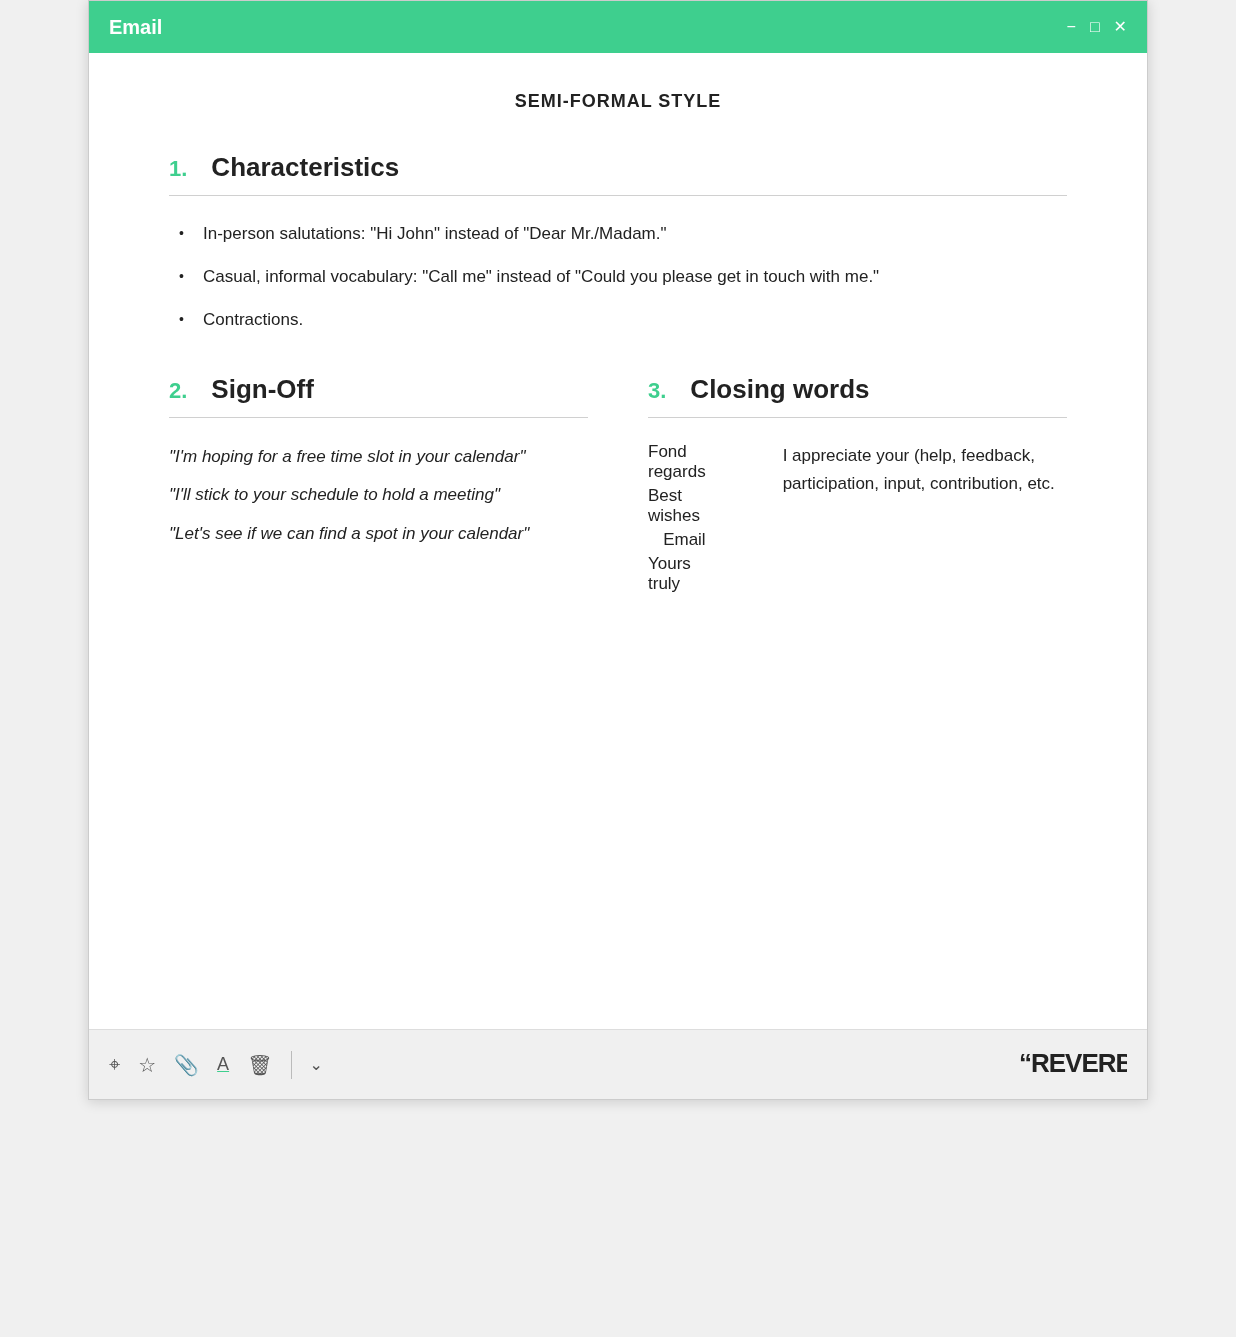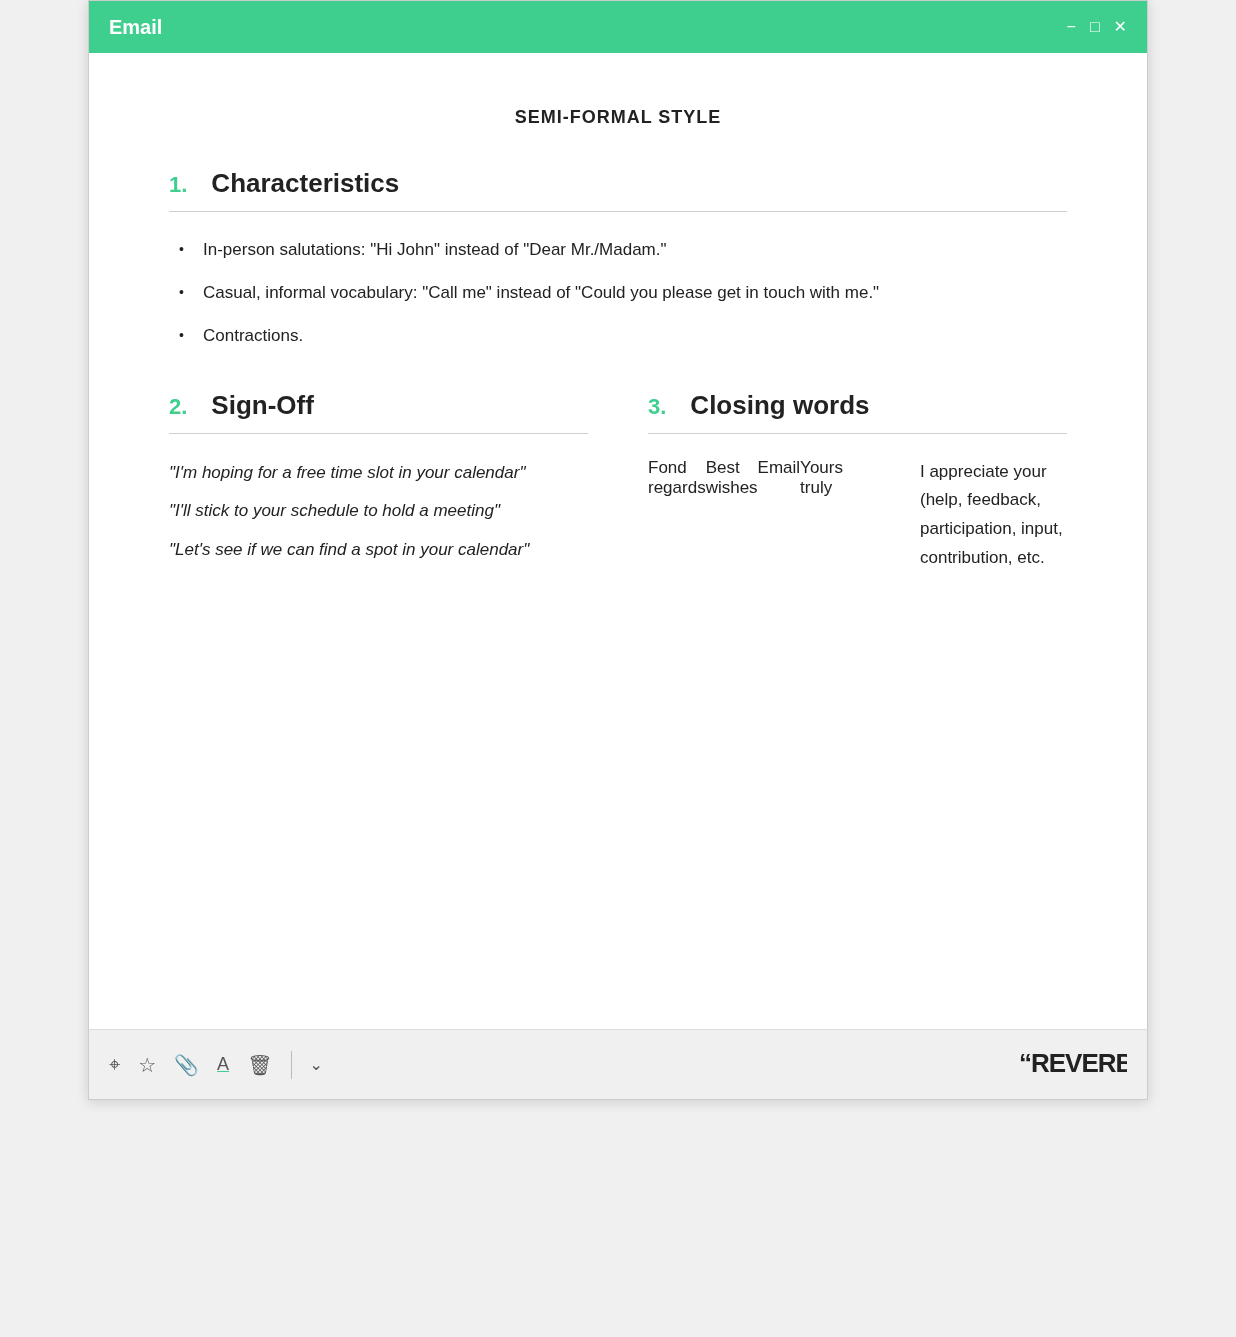--- a/index.html
+++ b/index.html
@@ -40,21 +40,21 @@
       align-items: center;
     }
     .titlebar-btn {
       color: #fff;
       font-size: 16px;
       cursor: pointer;
       line-height: 1;
     }
     .content {
       flex: 1;
-      padding: 54px 80px;
+      padding: 38px 80px;
       overflow-y: auto;
     }
     .page-title {
       text-align: center;
       font-size: 18px;
       font-weight: 700;
       letter-spacing: 1px;
       margin-bottom: 40px;
       color: #222;
     }
@@ -114,21 +114,22 @@
       font-style: italic;
       font-size: 17px;
       color: #222;
       line-height: 1.8;
     }
     .sign-off-quotes p {
       margin-bottom: 8px;
     }
     .closing-words-left {
       display: flex;
-      flex-direction: row;
+      flex-direction: column;
+      align-items: flex-end;
     }
     .closing-words-right {
       display: flex;
       flex-direction: column;
       line-height: 1.7;
       margin-left: 47px;
     }
     .closing-word-item {
       font-size: 17px;
       color: #222;

